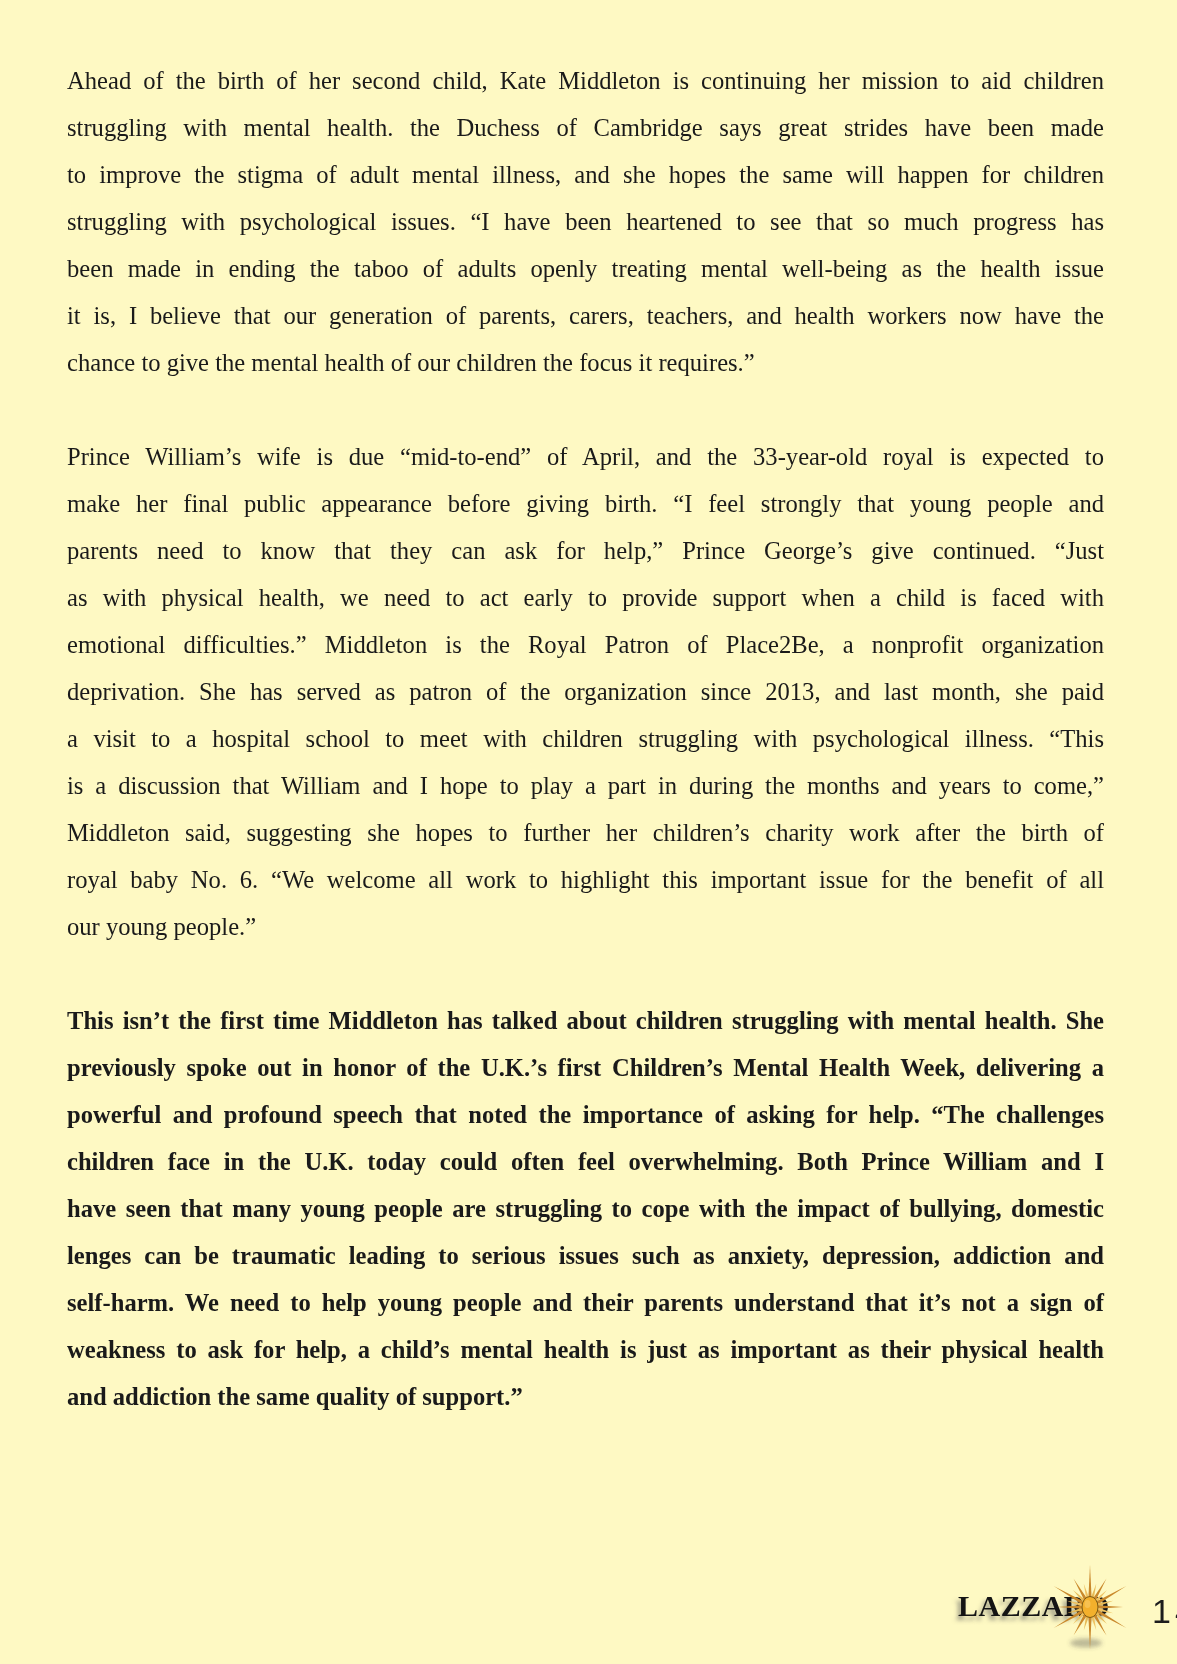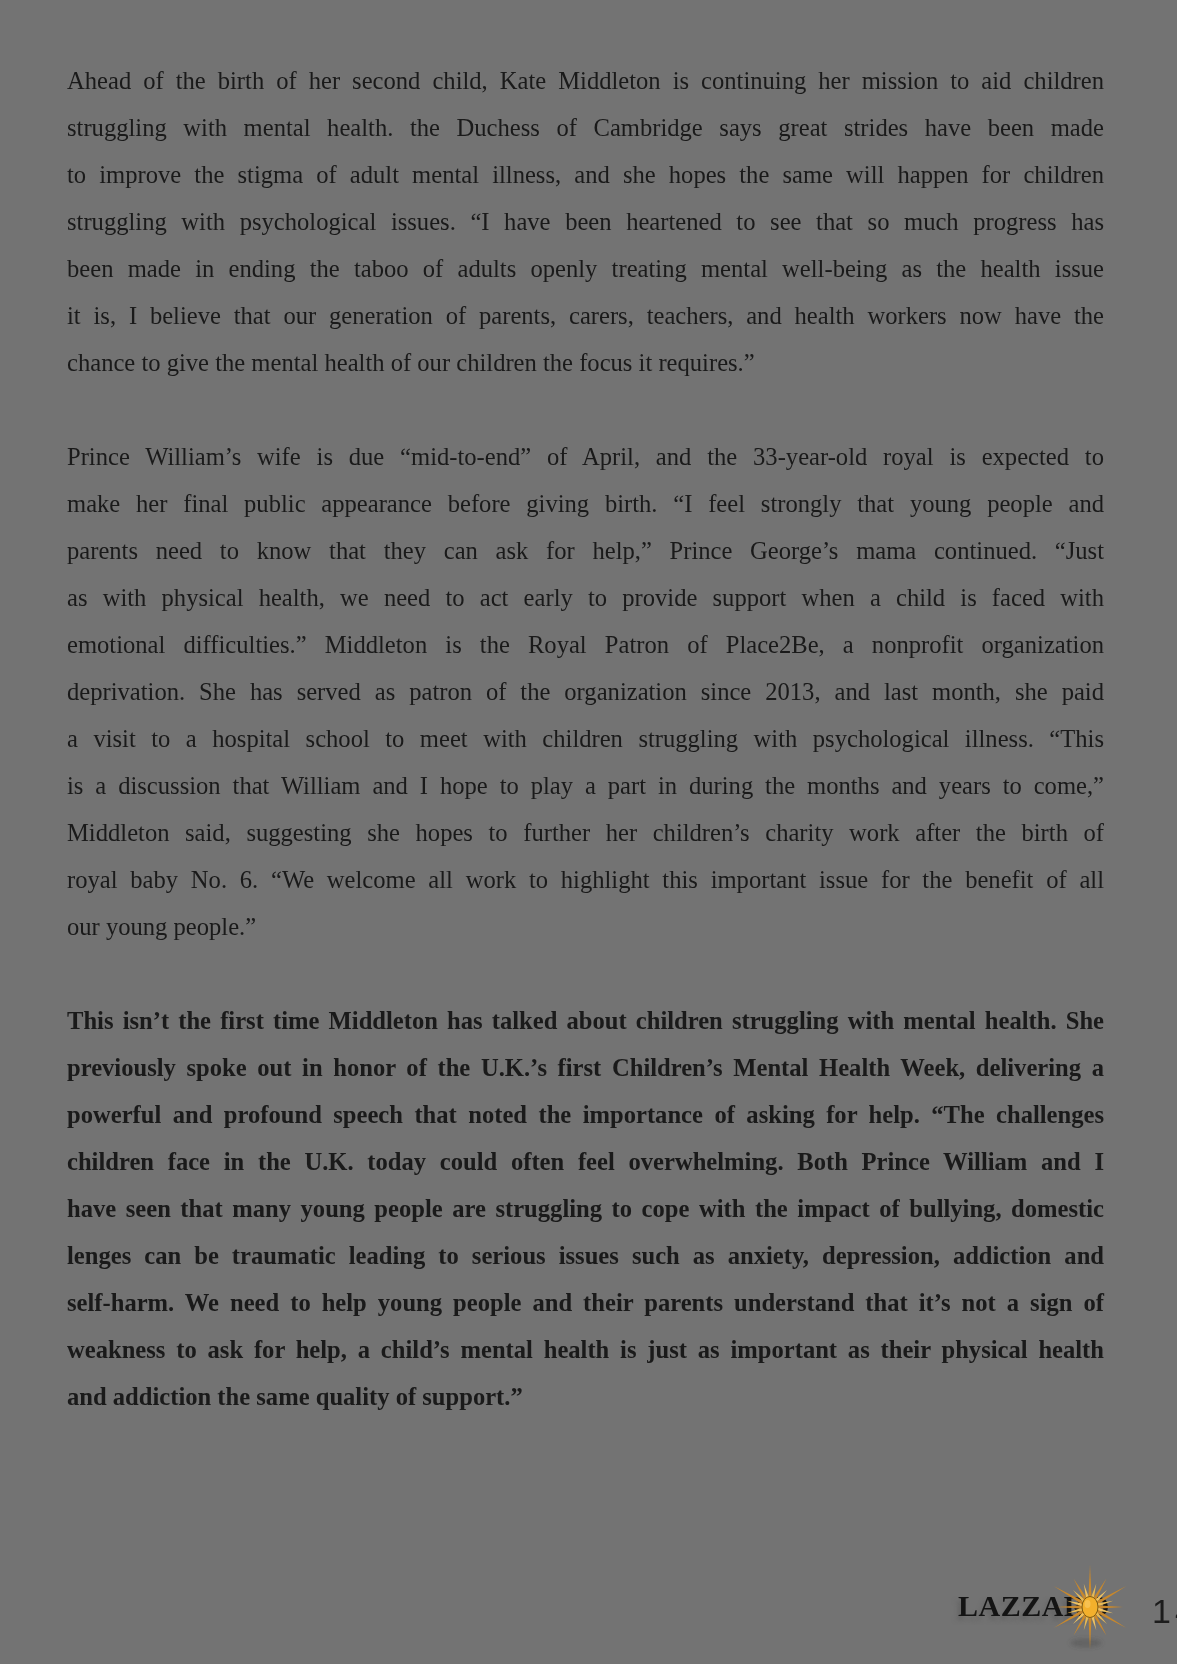--- a/index.html
+++ b/index.html
@@ -4,21 +4,21 @@
 <style>
   html, body { margin: 0; padding: 0; }
   body {
     width: 1177px; height: 1664px;
     background: #ffffff;
     font-family: "Liberation Serif", serif;
   }
   .page {
     position: relative;
     width: 1177px; height: 1664px;
-    background: #737373;
+    background: #fef9c3;
     overflow: hidden;
   }
   .article {
     position: absolute;
     left: 67px; top: 57px;
     width: 1037px;
     color: #1a1a1a;
     font-size: 24.6px;
   }
   .para { margin: 0 0 47px 0; }
@@ -68,21 +68,21 @@
         <div class="line">struggling with mental health. the Duchess of Cambridge says great strides have been made</div>
         <div class="line">to improve the stigma of adult mental illness, and she hopes the same will happen for children</div>
         <div class="line">struggling with psychological issues. “I have been heartened to see that so much progress has</div>
         <div class="line">been made in ending the taboo of adults openly treating mental well-being as the health issue</div>
         <div class="line">it is, I believe that our generation of parents, carers, teachers, and health workers now have the</div>
         <div class="line last">chance to give the mental health of our children the focus it requires.”</div>
       </div>
       <div class="para">
         <div class="line">Prince William’s wife is due “mid-to-end” of April, and the 33-year-old royal is expected to</div>
         <div class="line">make her final public appearance before giving birth. “I feel strongly that young people and</div>
-        <div class="line">parents need to know that they can ask for help,” Prince George’s mama continued. “Just</div>
+        <div class="line">parents need to know that they can ask for help,” Prince George’s give continued. “Just</div>
         <div class="line">as with physical health, we need to act early to provide support when a child is faced with</div>
         <div class="line">emotional difficulties.” Middleton is the Royal Patron of Place2Be, a nonprofit organization</div>
         <div class="line">deprivation. She has served as patron of the organization since 2013, and last month, she paid</div>
         <div class="line">a visit to a hospital school to meet with children struggling with psychological illness. “This</div>
         <div class="line">is a discussion that William and I hope to play a part in during the months and years to come,”</div>
         <div class="line">Middleton said, suggesting she hopes to further her children’s charity work after the birth of</div>
         <div class="line">royal baby No. 6. “We welcome all work to highlight this important issue for the benefit of all</div>
         <div class="line last">our young people.”</div>
       </div>
       <div class="para">

